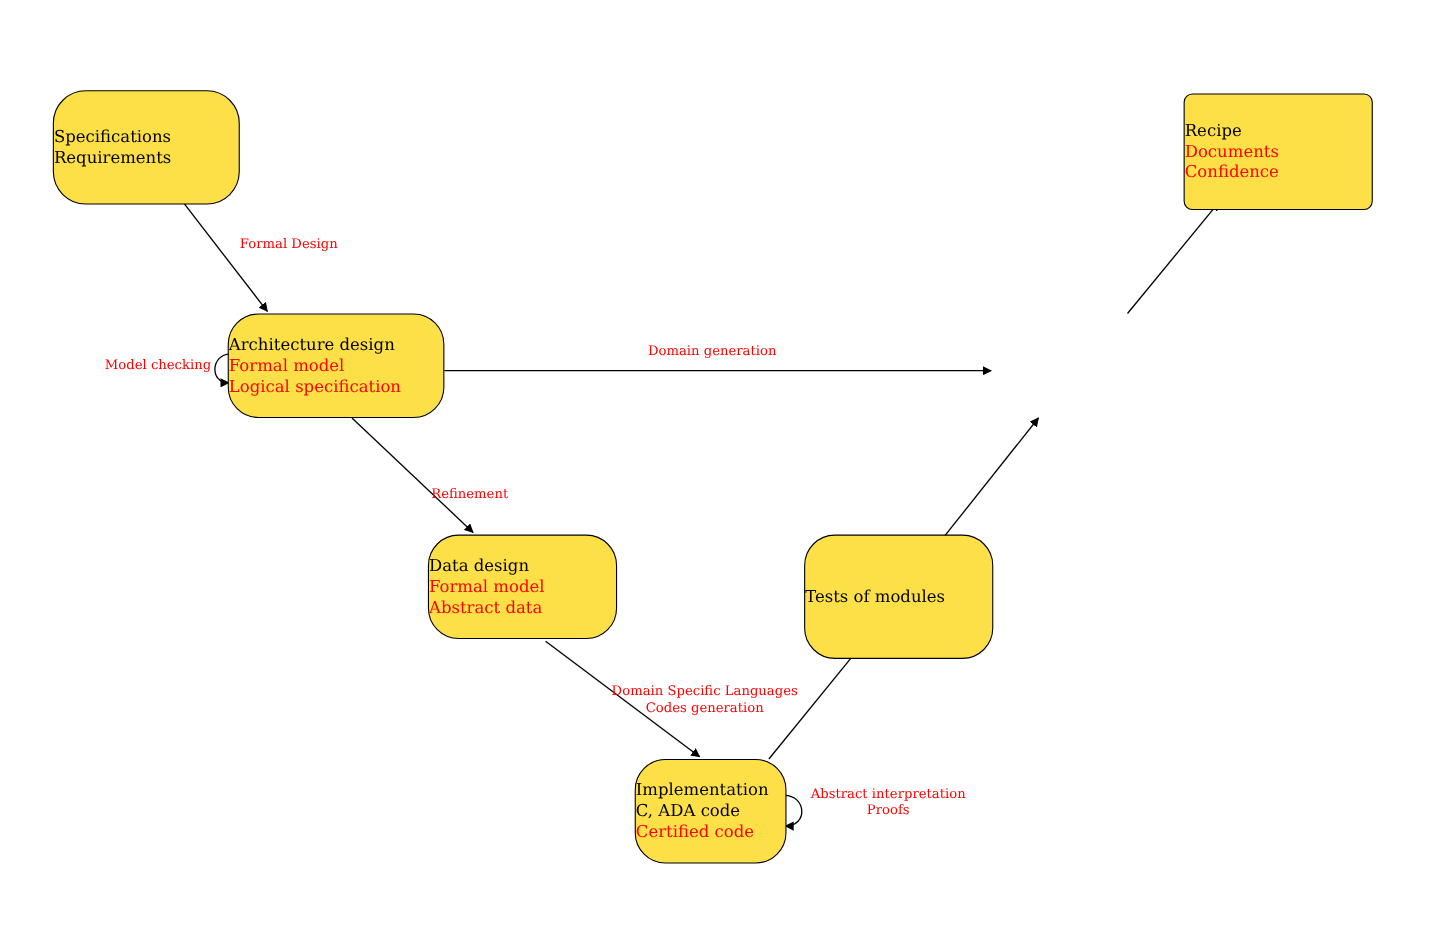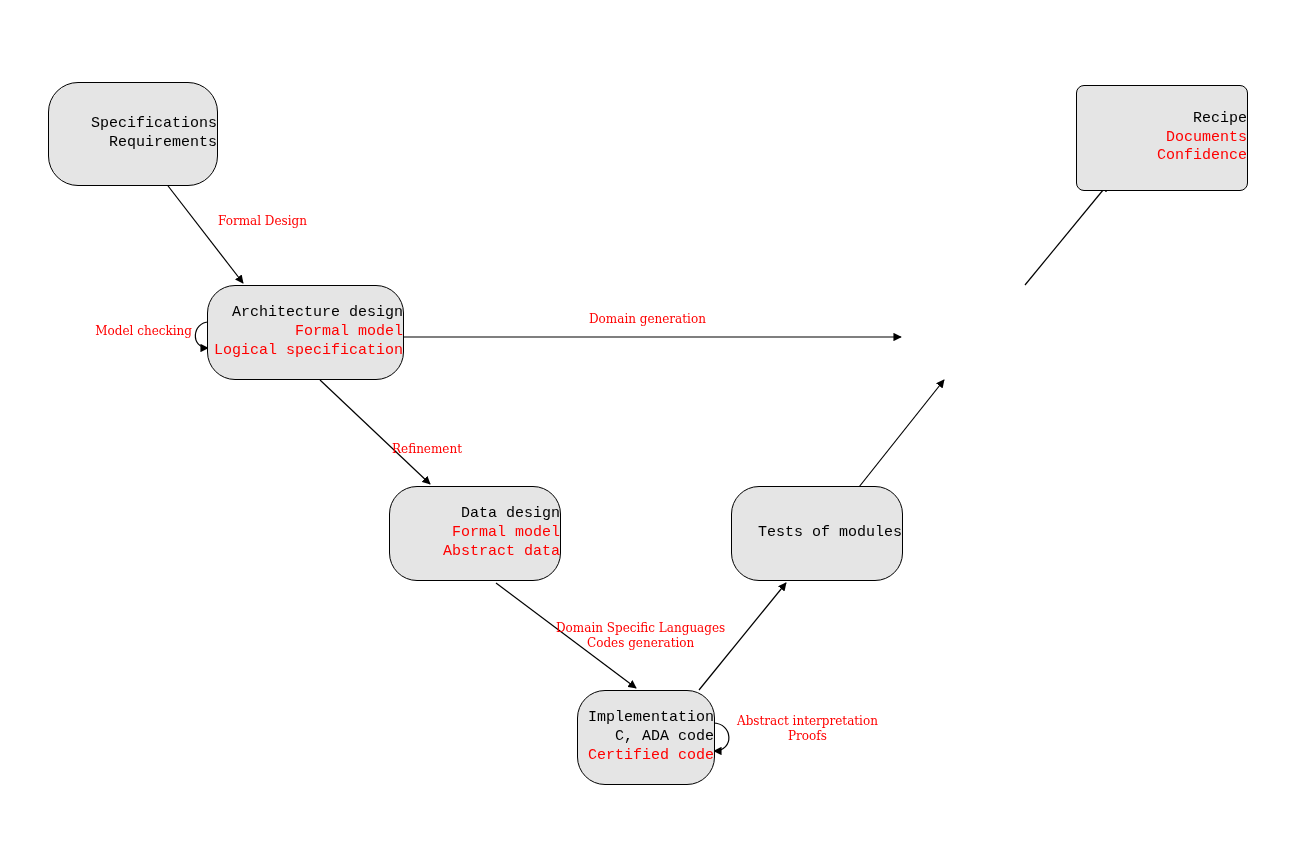--- a/index.html
+++ b/index.html
@@ -19,30 +19,29 @@
     position: absolute;
     left: 0;
     top: 0;
     width: 1300px;
     height: 842px;
   }
   .node {
     position: absolute;
     box-sizing: border-box;
     border: 1.2px solid #000000;
-    background: #e5e5e5;
+    background: #fde047;
     display: flex;
     flex-direction: column;
-    align-items: flex-end;
+    align-items: flex-start;
     justify-content: center;
     text-align: center;
     line-height: 1.26;
     font-size: 15px;
     color: #000000;
-    font-family: Liberation Mono, monospace;
   }
   .node .title {
     color: #000000;
     white-space: nowrap;
   }
   .node .sub {
     color: #ff0000;
     white-space: nowrap;
   }
   .edge-label {
@@ -104,21 +103,21 @@
     <span class="sub">Formal model</span>
     <span class="sub">Abstract data</span>
   </div>
 
   <div class="node" style="left:577px; top:690px; width:138px; height:95px; border-radius:28px;">
     <span class="title">Implementation</span>
     <span class="title">C, ADA code</span>
     <span class="sub">Certified code</span>
   </div>
 
-  <div class="node" style="left:731px; top:486px; width:172px; height:95px; border-radius:28px;">
+  <div class="node" style="left:731px; top:486px; width:172px; height:113px; border-radius:28px;">
     <span class="title">Tests of modules</span>
   </div>
 
 
   <div class="node" style="left:1076px; top:85px; width:172px; height:106px; border-radius:8px;">
     <span class="title">Recipe</span>
     <span class="sub">Documents</span>
     <span class="sub">Confidence</span>
   </div>
 

